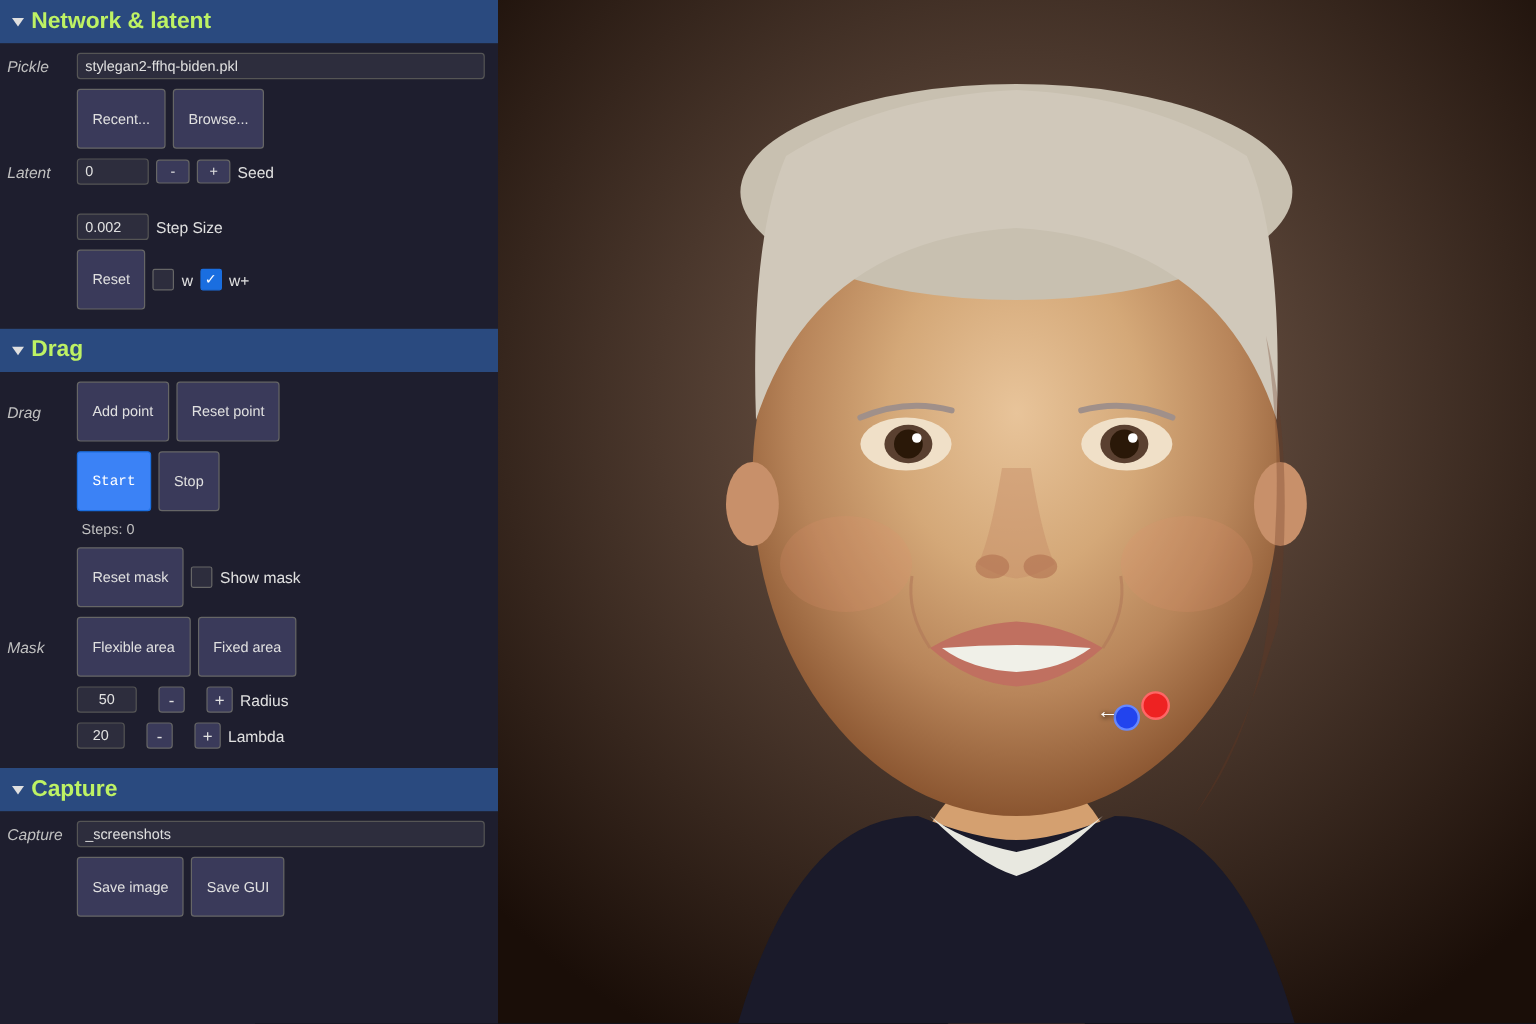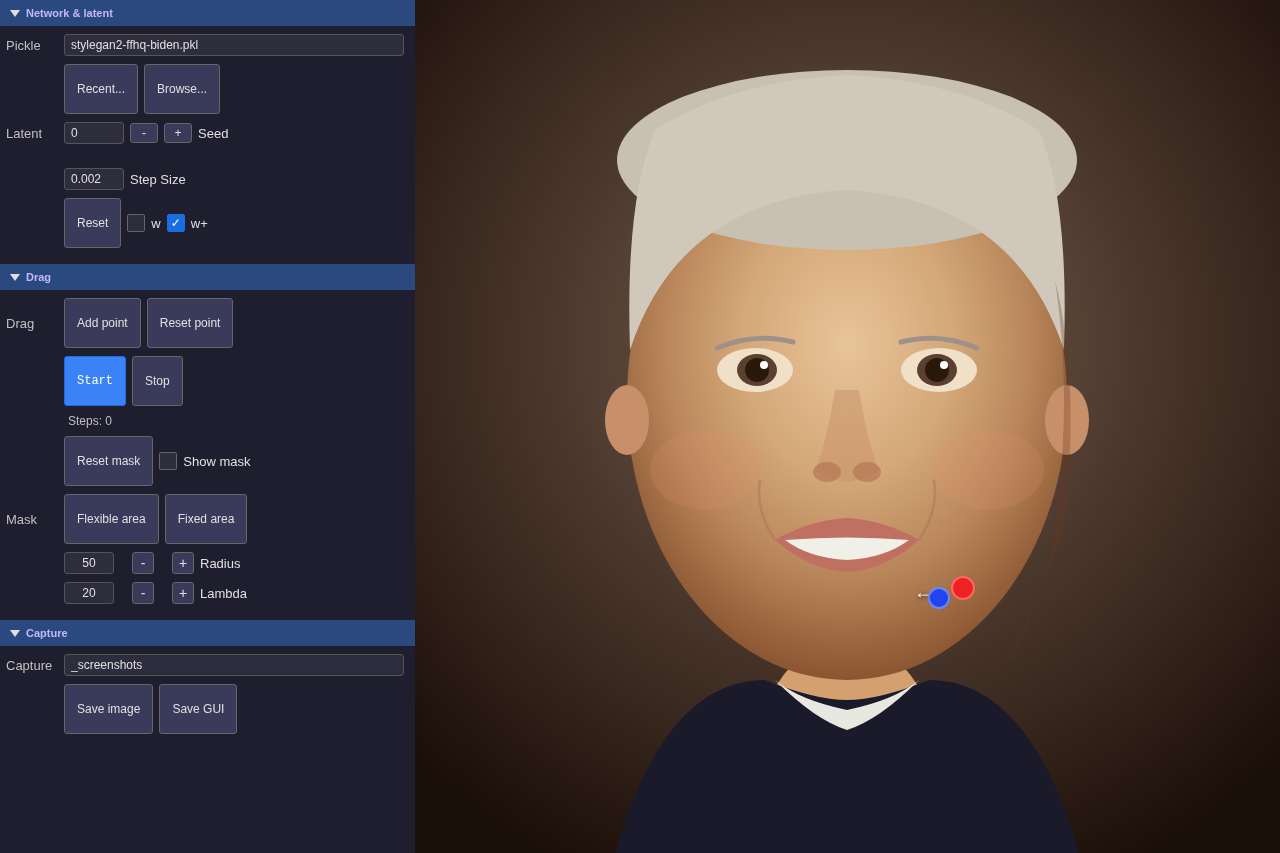--- a/index.html
+++ b/index.html
@@ -19,26 +19,26 @@
       width: 415px;
       min-width: 415px;
       background: #1e1e2e;
       display: flex;
       flex-direction: column;
       overflow-y: auto;
     }
 
     .section-header {
       background: #2a4a7f;
-      color: #c4b5fd;
+      color: #bef264;
       padding: 7px 10px;
       display: flex;
       align-items: center;
       gap: 6px;
-      font-size: 11px;
+      font-size: 19px;
       font-weight: bold;
       cursor: pointer;
       user-select: none;
     }
 
     .triangle {
       width: 0; height: 0;
       border-left: 5px solid transparent;
       border-right: 5px solid transparent;
       border-top: 7px solid #e0e0e0;
@@ -54,20 +54,21 @@
       align-items: center;
       gap: 6px;
       margin-bottom: 8px;
     }
 
     .label-col {
       width: 52px;
       color: #c0c0c0;
       font-size: 13px;
       text-align: left;
+      font-style: italic;
     }
 
     input[type="text"], input[type="number"] {
       background: #2d2d3d;
       border: 1px solid #555;
       color: #e0e0e0;
       padding: 3px 6px;
       border-radius: 3px;
       font-size: 12px;
     }
@@ -251,21 +252,21 @@
         <div class="num-input-group">
           <input type="text" value="50" style="width: 50px; text-align: center;">
           <button style="width:22px;height:22px;padding:0;">-</button>
           <button style="width:22px;height:22px;padding:0;">+</button>
         </div>
         <span>Radius</span>
       </div>
 
       <div class="row" style="margin-left:58px;">
         <div class="num-input-group">
-          <input type="text" value="20" style="width: 50px; text-align: center;">
+          <input type="text" value="20" style="width: 40px; text-align: center;">
           <button style="width:22px;height:22px;padding:0;">-</button>
           <button style="width:22px;height:22px;padding:0;">+</button>
         </div>
         <span>Lambda</span>
       </div>
     </div>
   </div>
 
   <div>
     <div class="section-header">

